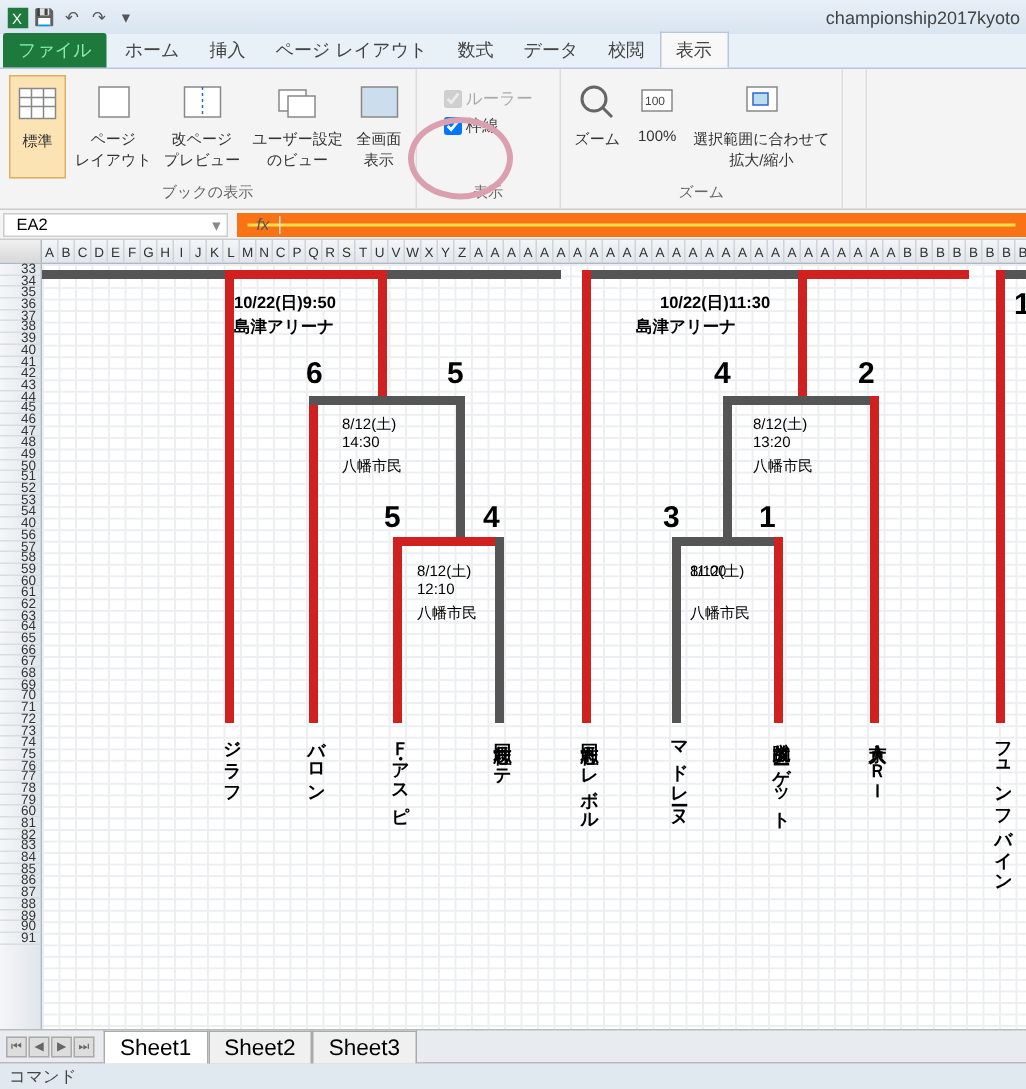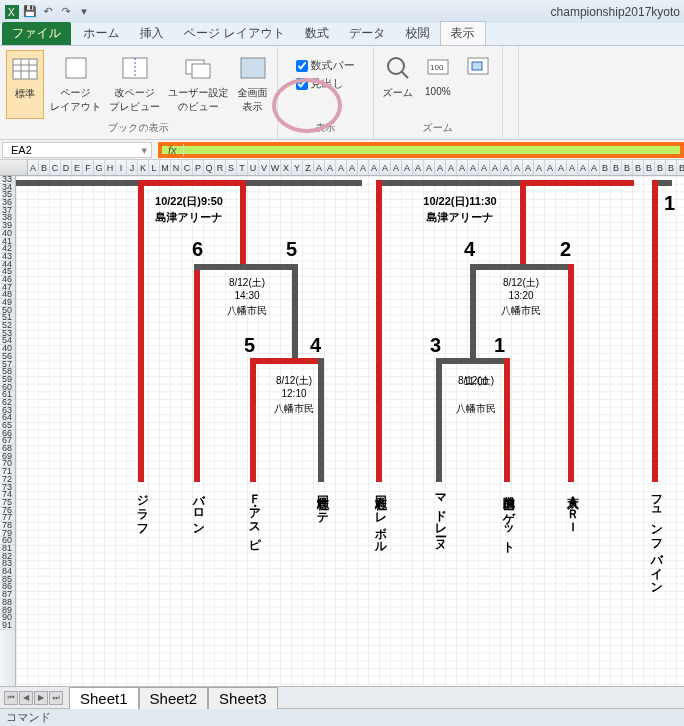--- a/index.html
+++ b/index.html
@@ -3,51 +3,51 @@
 <meta charset="utf-8">
 <style>
 *{box-sizing:border-box;margin:0;padding:0;font-family:"Meiryo UI","MS PGothic",sans-serif}
 body{background:#fff;width:684px;height:726px;overflow:hidden;position:relative}
 .titlebar{height:23px;background:linear-gradient(#e8f0f8,#d8e4f0);display:flex;align-items:center;padding:0 4px}
 .qat{display:flex;gap:2px;align-items:center}
 .qat span{width:16px;height:16px;display:inline-flex;align-items:center;justify-content:center;font-size:11px;color:#555}
 .titlebar .fname{position:absolute;left:50%;transform:translateX(-50%);font-size:12px;color:#444;white-space:nowrap;left:auto;right:4px;transform:none}
 .tabs{height:23px;background:#e8f0f8;display:flex;align-items:flex-end;padding-left:2px;border-bottom:1px solid #b8c8d8}
 .tab{padding:3px 10px;font-size:12px;color:#444;cursor:pointer}
-.tab.file{background:#1e7a3c;color:#fef9c3;border-radius:2px 2px 0 0;margin-right:2px}
+.tab.file{background:#1e7a3c;color:#86efac;border-radius:2px 2px 0 0;margin-right:2px}
 .tab.active{background:#f8f8f8;border:1px solid #b8c8d8;border-bottom:none}
 .ribbon{height:94px;background:#f4f4f4;border-bottom:1px solid #ccc;display:flex}
 .rgroup{border-right:1px solid #ddd;padding:4px 6px;display:flex;flex-direction:column;justify-content:space-between;position:relative}
 .rgroup .items{display:flex;gap:4px;flex:1}
 .rbtn{display:flex;flex-direction:column;align-items:center;gap:2px;padding:2px;cursor:pointer;font-size:10px;color:#333;min-width:36px;text-align:center}
 .rbtn .ico{width:32px;height:32px;display:flex;align-items:center;justify-content:center}
 .rbtn.sel{background:#fbe3b3;border:1px solid #e0b060}
 .glabel{text-align:center;font-size:10px;color:#666;padding-top:2px}
 .checks{display:flex;flex-direction:column;gap:3px;font-size:11px;padding:4px 6px}
 .checks label{display:flex;gap:3px;align-items:center;color:#444}
 .checks input{width:12px;height:12px}
 .annot{position:absolute;width:70px;height:55px;border:4px solid #dba0b0;border-radius:50%;pointer-events:none;z-index:5}
 .namebox{height:20px;background:#f4f4f4;border-bottom:1px solid #ccc;display:flex;align-items:center}
 .namebox .nb{width:150px;border:1px solid #ccc;background:#fff;font-size:11px;padding:1px 24px 1px 8px;position:relative;margin:0 2px}
 .namebox .nb::after{content:"▾";position:absolute;right:4px;color:#888}
-.namebox .fx{border:4px solid #f97316;background:#bef264;flex:1;height:16px;margin-left:4px;display:flex;align-items:center}
+.namebox .fx{border:7px solid #f97316;background:#fde047;flex:1;height:16px;margin-left:4px;display:flex;align-items:center}
 .namebox .fxlbl{font-style:italic;font-size:11px;padding:0 6px;color:#555;border-right:1px solid #ddd}
 .colhdr{height:16px;background:linear-gradient(#f4f6f8,#e0e6ec);border-bottom:1px solid #b0b8c0;display:flex;font-size:9px;color:#333}
 .colhdr .sel{width:28px;border-right:1px solid #b0b8c0;background:linear-gradient(#f0f0f0,#d8d8d8)}
 .colhdr .cols{flex:1;display:flex;overflow:hidden}
 .colhdr .cols span{flex:0 0 11px;border-right:1px solid #cdd4db;text-align:center;line-height:16px}
 .sheet{position:relative;height:510px;display:flex}
-.rowhdr{width:16px;background:linear-gradient(90deg,#f4f6f8,#e0e6ec);border-right:1px solid #b0b8c0;font-size:9px;color:#333}
+.rowhdr{width:28px;background:linear-gradient(90deg,#f4f6f8,#e0e6ec);border-right:1px solid #b0b8c0;font-size:9px;color:#333}
 .rowhdr div{height:7.7px;border-bottom:1px solid #d8dde3;text-align:right;padding-right:3px;line-height:7.7px}
 .canvas{flex:1;position:relative;background:#fff}
 .grid{position:absolute;inset:0;background-image:linear-gradient(#eceef1 1px,transparent 1px),linear-gradient(90deg,#eceef1 1px,transparent 1px);background-size:11px 7.7px}
 .bar{position:absolute;background:#555}
 .red{background:#d02020}
 .gray{background:#555}
-.txt{position:absolute;font-size:11px;color:#000;text-align:center;font-weight:bold;white-space:nowrap}
+.txt{position:absolute;font-size:11px;color:#000;text-align:left;font-weight:bold;white-space:nowrap}
 .txt.small{font-size:10px;font-weight:normal}
 .txt.big{font-size:20px}
 .vtext{position:absolute;font-size:12px;font-weight:bold;writing-mode:vertical-rl;text-orientation:upright;letter-spacing:1px}
 .stabs{height:22px;background:#e8ecf0;border-top:1px solid #bbb;display:flex;align-items:center;padding-left:4px;gap:0}
 .stabs .nav{display:flex;gap:1px;margin-right:6px}
 .stabs .nav span{width:14px;height:14px;background:#ddd;border:1px solid #aaa;display:flex;align-items:center;justify-content:center;font-size:8px;color:#666;cursor:pointer}
 .stab{padding:2px 10px;font-size:15px;border:1px solid #aaa;border-bottom:none;background:#f0f0f0;cursor:pointer}
 .stab.active{background:#fff}
 .status{height:33px;background:#e0e8f0;border-top:1px solid #bbb;font-size:11px;padding:1px 6px;color:#444}
 svg{display:block}
@@ -136,26 +136,26 @@
 表示</span>
         </div>
     </div>
     <div class="glabel">ブックの表示</div>
   </div>
   <div class="rgroup" style="position:relative">
     <div class="annot" style="left:-6px;top:32px"></div>
     <div class="checks" style="flex-direction:row;gap:14px">
       <div class="checks">
         <label>
-            <input type="checkbox" checked="" style="">
-            <span>数式バー</span>
+            <input type="checkbox" checked="" disabled="" style="">
+            <span style="color:#aaa">ルーラー</span>
           </label>
         <label>
             <input type="checkbox" checked="" style="">
-            <span>見出し</span>
+            <span>枠線</span>
           </label>
       </div>
     </div>
     <div class="glabel">表示</div>
   </div>
   <div class="rgroup">
     <div class="items">
       <div class="rbtn">
           <div class="ico">
             <svg width="28" height="28">
@@ -174,20 +174,22 @@
           </div>
           <span>100%</span>
         </div>
       <div class="rbtn">
           <div class="ico">
             <svg width="28" height="28">
               <rect x="4" y="4" width="20" height="16" fill="#fff" stroke="#888"></rect>
               <rect x="8" y="8" width="10" height="8" fill="#bde" stroke="#36c"></rect>
             </svg>
           </div>
+          <span style="white-space:pre-line">選択範囲に合わせて
+拡大/縮小</span>
         </div>
     </div>
     <div class="glabel">ズーム</div>
   </div>
   <div class="rgroup">
     <div class="glabel">&nbsp;</div>
   </div>
 </div>
 
 <div class="namebox">
@@ -350,21 +352,21 @@
     <div class="txt big" style="left:228px;top:158px">5</div>
     <div class="txt big" style="left:294px;top:158px">4</div>
     <div class="bar red" style="left:234px;top:182px;width:74px;height:6px"></div>
     <div class="bar red" style="left:234px;top:182px;width:6px;height:124px"></div>
     <div class="bar gray" style="left:302px;top:182px;width:6px;height:124px"></div>
     <div class="txt small" style="left:250px;top:198px;width:56px">8/12(土)</div>
     <div class="txt small" style="left:250px;top:212px;width:56px">12:10</div>
     <div class="txt small" style="left:250px;top:226px;width:56px">八幡市民</div>
 
     <div class="bar red" style="left:360px;top:4px;width:6px;height:302px"></div>
-    <div class="txt" style="left:396px;top:18px;width:96px">10/22(日)11:30</div>
+    <div class="txt" style="left:412px;top:18px;width:96px">10/22(日)11:30</div>
     <div class="txt" style="left:396px;top:34px;width:96px">島津アリーナ</div>
 
     <div class="txt big" style="left:448px;top:62px">4</div>
     <div class="txt big" style="left:544px;top:62px">2</div>
     <div class="bar gray" style="left:454px;top:88px;width:104px;height:6px"></div>
     <div class="bar gray" style="left:454px;top:88px;width:6px;height:94px"></div>
     <div class="bar red" style="left:552px;top:88px;width:6px;height:218px"></div>
     <div class="bar red" style="left:504px;top:4px;width:6px;height:84px"></div>
     <div class="bar red" style="left:504px;top:4px;width:114px;height:6px"></div>
     <div class="txt small" style="left:474px;top:100px;width:62px">8/12(土)</div>

